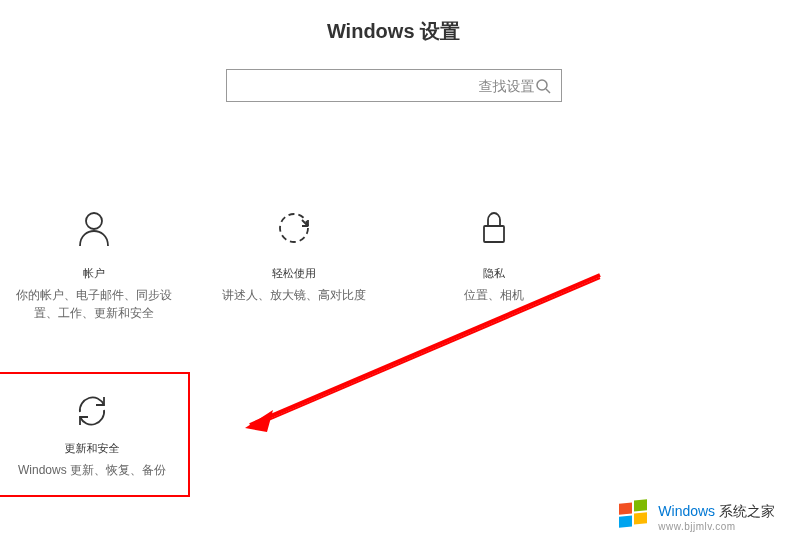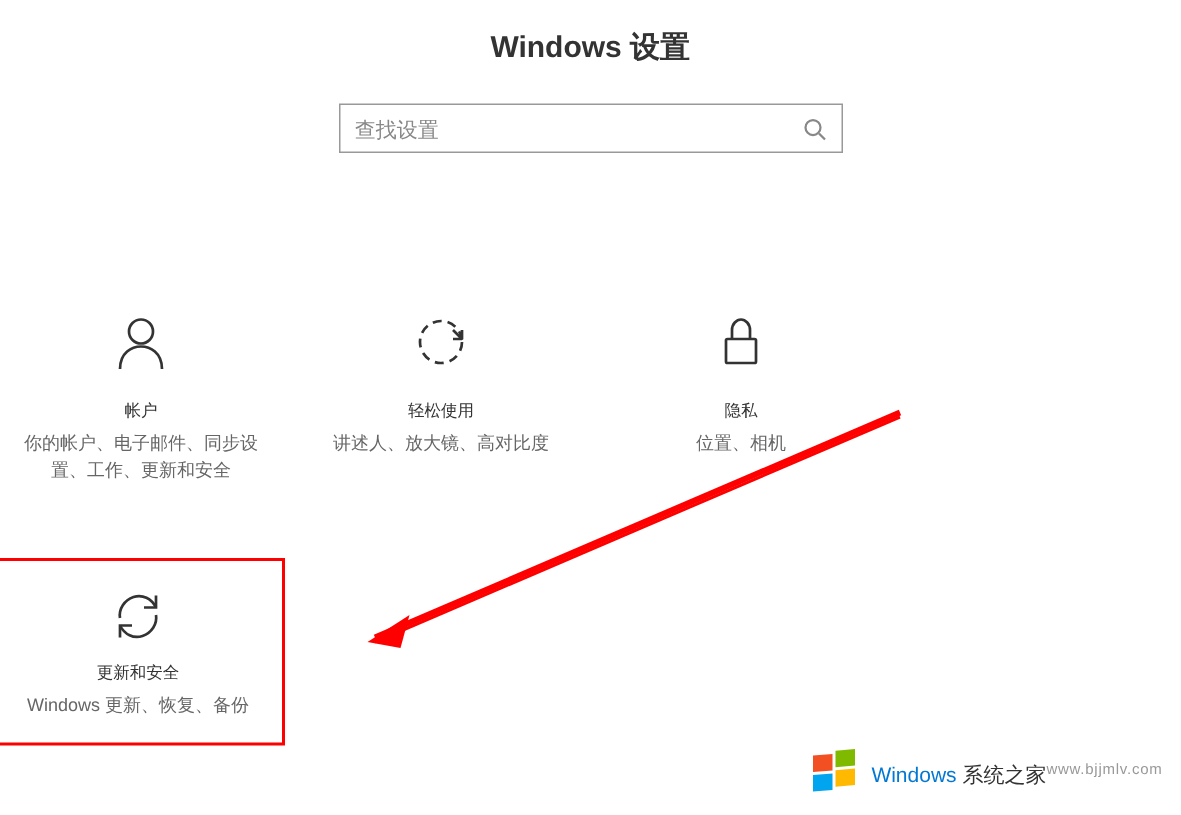--- a/index.html
+++ b/index.html
@@ -37,20 +37,21 @@
       padding: 0 10px;
       background: #fff;
     }
     .search-input {
       flex: 1;
       border: none;
       outline: none;
       font-size: 14px;
       color: #8b5cf6;
       background: transparent;
+      text-align: right;
     }
     .search-input::placeholder {
       color: #888;
     }
     .search-icon {
       width: 16px;
       height: 16px;
       color: #888;
     }
     .tiles-grid {
@@ -129,21 +130,21 @@
       align-items: center;
       gap: 6px;
       z-index: 20;
     }
     .watermark-logo {
       width: 36px;
       height: 36px;
     }
     .watermark-text {
       display: flex;
-      flex-direction: row;
+      flex-direction: column;
       justify-content: center;
     }
     .watermark-line1 {
       font-size: 14px;
       color: #333;
     }
     .watermark-line1 .blue { color: #0078d4; font-weight: 500;}
     .watermark-line2 {
       font-size: 10px;
       color: #999;

